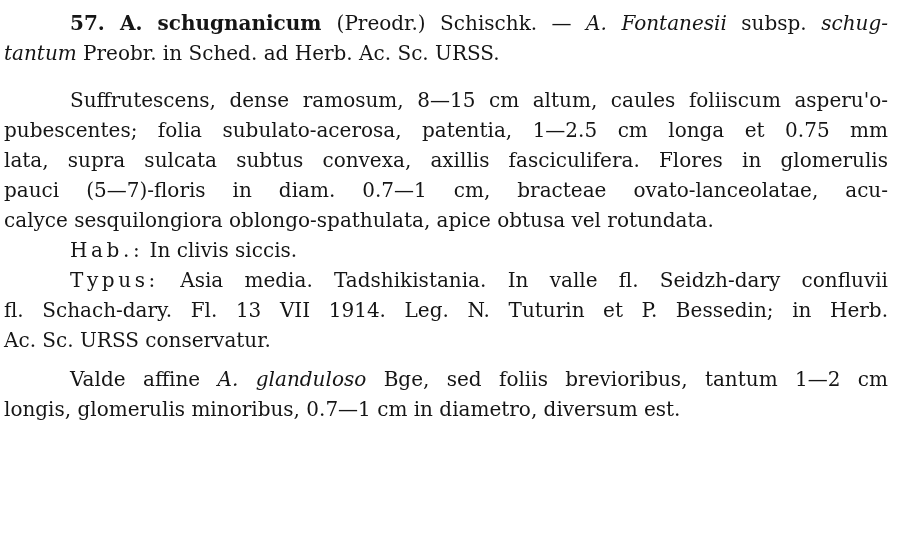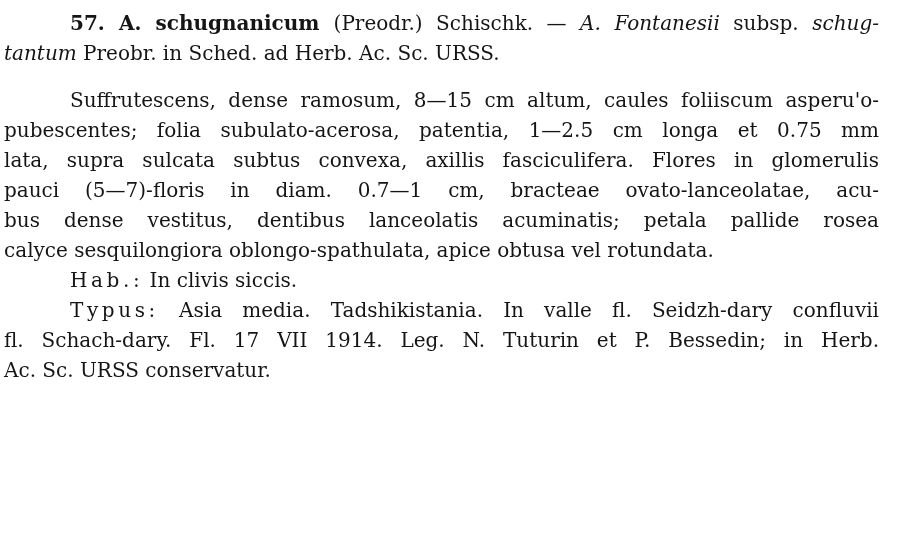--- a/index.html
+++ b/index.html
@@ -7,21 +7,21 @@
     position: relative;
     width: 900px;
     height: 536px;
     margin: 0 auto;
     background: #ffffff;
     color: #151515;
     font-family: "DejaVu Serif", "Liberation Serif", serif;
     font-size: 20px;
     line-height: 30px;
     box-sizing: border-box;
-    padding: 8px 21px 0 4px;
+    padding: 8px 12px 0 4px;
     overflow: hidden;
   }
   .para { margin: 0; }
   .desc { margin-top: 17px; }
   .aff  { margin-top: 9px; }
   .line { display: block; }
   .fill {
     text-align: justify;
     text-align-last: justify;
     text-justify: inter-word;
@@ -39,28 +39,31 @@
   <div class="para">
     <span class="line fill indent"><span class="b">57. A. schugnanicum </span><span>(Preodr.) Schischk. — </span><span class="i">A. Fontanesii</span><span> subsp. </span><span class="i">schug-</span></span>
     <span class="line"><span class="i">tantum</span><span> Preobr. in Sched. ad Herb. Ac. Sc. URSS.</span></span>
   </div>
 
   <div class="para desc">
     <span class="line fill indent">Suffrutescens, dense ramosum, 8—15 cm altum, caules foliiscum asperu'o-</span>
     <span class="line fill">pubescentes; folia subulato-acerosa, patentia, 1—2.5 cm longa et 0.75 mm</span>
     <span class="line fill">lata, supra sulcata subtus convexa, axillis fasciculifera. Flores in glomerulis</span>
     <span class="line fill">pauci (5—7)-floris in diam. 0.7—1 cm, bracteae ovato-lanceolatae, acu-</span>
-    <span class="line fill">bus dense vestitus, dentibus lanceolatis acuminatis; petala pallide rosea</span>
     <span class="line">calyce sesquilongiora oblongo-spathulata, apice obtusa vel rotundata.</span>
   </div>
 
   <div class="para">
     <span class="line indent"><span class="sp">Hab.:</span><span> In clivis siccis.</span></span>
   </div>
 
   <div class="para">
     <span class="line fill indent"><span class="sp">Typus:</span><span> Asia media. Tadshikistania. In valle fl. Seidzh-dary confluvii</span></span>
-    <span class="line fill">fl. Schach-dary. Fl. 17 VII 1914. Leg. N. Tuturin et P. Bessedin; in Herb.</span>
+    <span class="line fill">fl. Schach-dary. Fl. 13 VII 1914. Leg. N. Tuturin et P. Bessedin; in Herb.</span>
     <span class="line">Ac. Sc. URSS conservatur.</span>
   </div>
 
+  <div class="para aff">
+    <span class="line fill indent"><span>Valde affine </span><span class="i">A. glanduloso</span><span> Bge, sed foliis brevioribus, tantum 1—2 cm</span></span>
+    <span class="line">longis, glomerulis minoribus, 0.7—1 cm in diametro, diversum est.</span>
+  </div>
 
 </div>
 
 </body></html>

